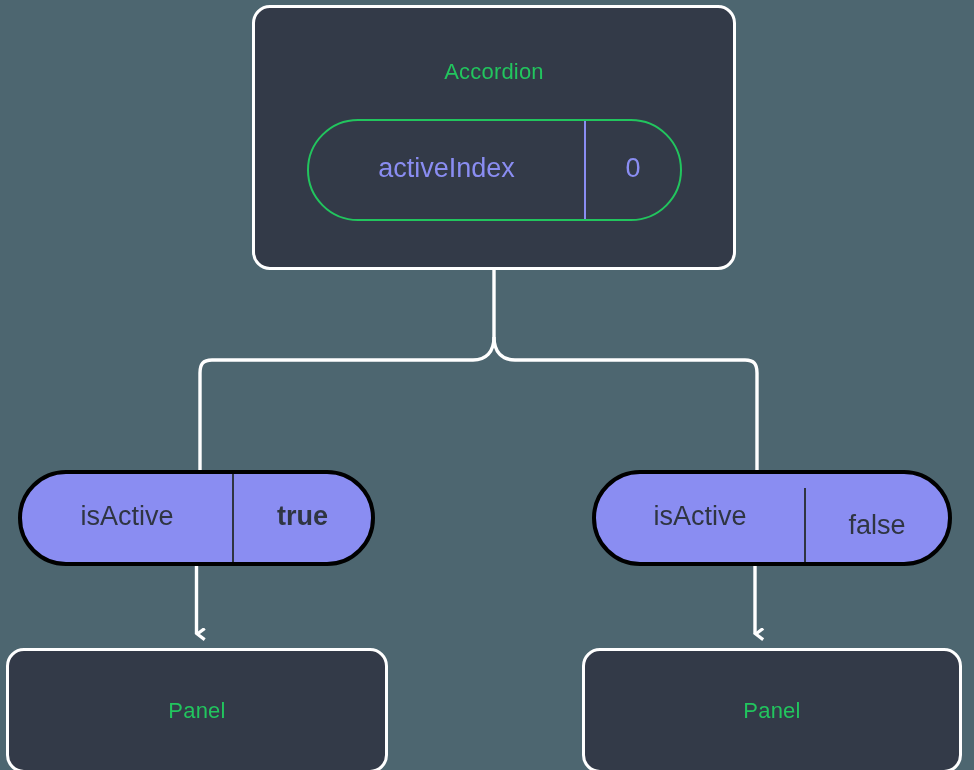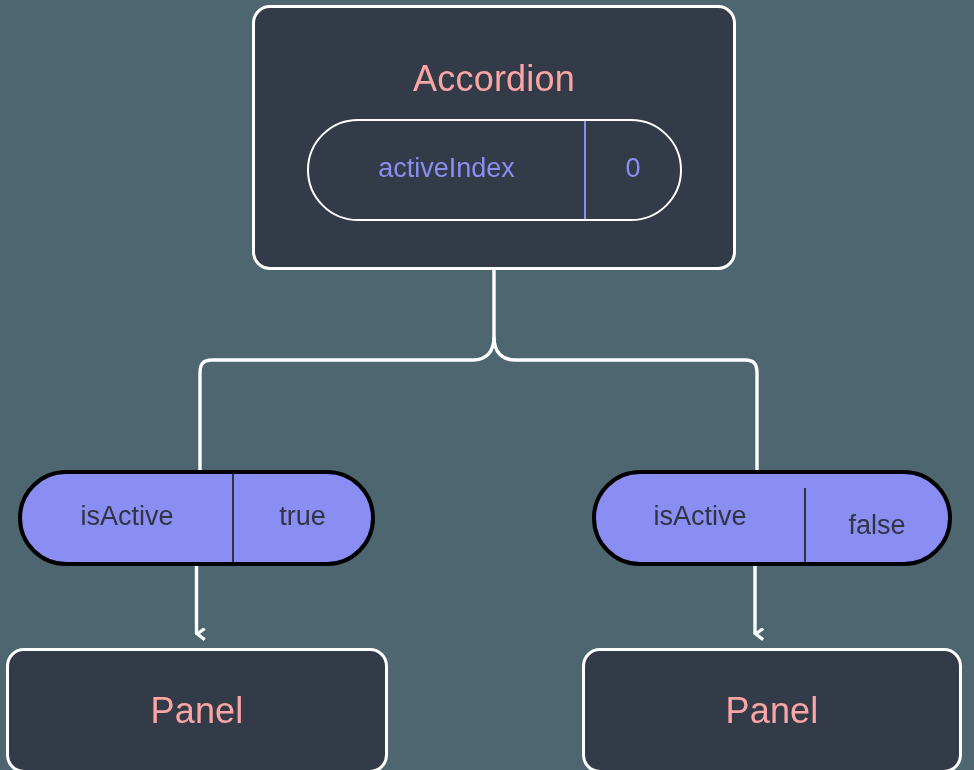--- a/index.html
+++ b/index.html
@@ -36,22 +36,22 @@
     position: absolute;
     box-sizing: border-box;
     background: #333a48;
     border: 3px solid #ffffff;
     border-radius: 18px;
     display: flex;
     flex-direction: column;
     align-items: center;
   }
   .node-title {
-    color: #fca5a5;
-    font-size: 36px;
+    color: #22c55e;
+    font-size: 22px;
     font-weight: 500;
     letter-spacing: 0.2px;
     line-height: 1;
     white-space: nowrap;
   }
 
   #accordion-node {
     left: 252px;
     top: 5px;
     width: 484px;
@@ -91,21 +91,21 @@
     justify-content: center;
     box-sizing: border-box;
     font-size: 27px;
     line-height: 1;
     white-space: nowrap;
   }
 
   
   .pill.outline {
     background: transparent;
-    border: 2px solid #ffffff;
+    border: 2px solid #22c55e;
   }
   .pill.outline .pill-key,
   .pill.outline .pill-val {
     color: #8a8df2;
   }
   .pill.outline .pill-val {
     border-left: 2px solid #8a8df2;
   }
 
   
@@ -130,21 +130,21 @@
   #state-pill-accordion .pill-key { width: 278px; padding-bottom: 4px; }
   #state-pill-accordion .pill-val { width: 97px;  padding-bottom: 4px; }
 
   #state-pill-left {
     left: 18px;
     top: 470px;
     width: 357px;
     height: 96px;
   }
   #state-pill-left .pill-key { width: 215px; padding-bottom: 3px; }
-  #state-pill-left .pill-val { width: 142px; padding-bottom: 3px; }
+  #state-pill-left .pill-val { width: 142px; padding-bottom: 3px; font-weight: bold; }
 
   #state-pill-right {
     left: 592px;
     top: 470px;
     width: 360px;
     height: 96px;
   }
   #state-pill-right .pill-key { width: 213px; padding-bottom: 3px; }
   #state-pill-right .pill-val { width: 147px; padding-bottom: 0; margin-top: 14px; }
 </style>

